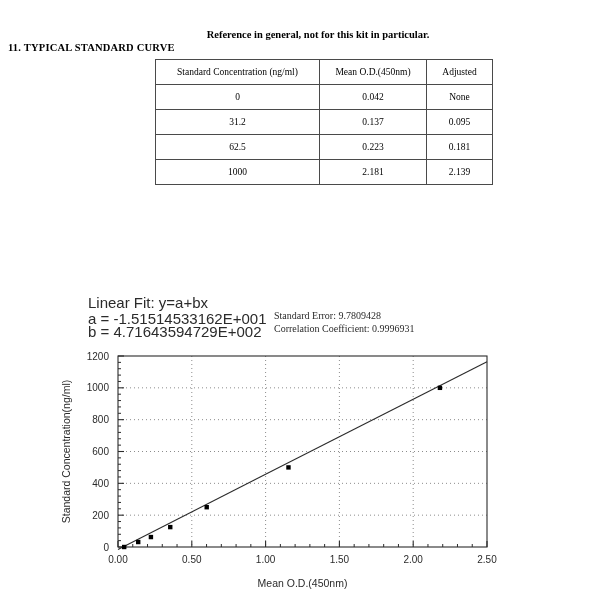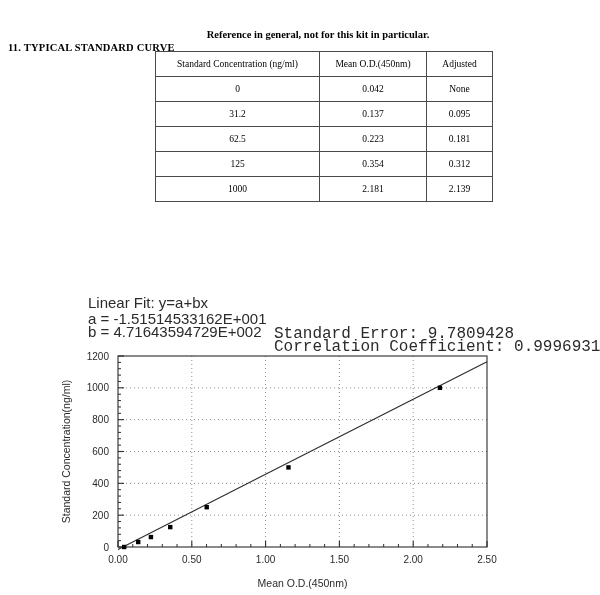--- a/index.html
+++ b/index.html
@@ -40,21 +40,21 @@
     font-family: "Liberation Serif", serif;
     font-weight: bold;
     font-size: 10.5px;
     white-space: nowrap;
   }
 
   
   .table-wrap {
     position: absolute;
     left: 134px;
-    top: 51px;
+    top: 59px;
     padding-left: 21px;
   }
   table.std-table {
     border-collapse: collapse;
     font-family: "Liberation Serif", serif;
     font-size: 9.5px;
   }
   table.std-table td,
   table.std-table th {
     border: 1px solid #4a4a4a;
@@ -88,23 +88,23 @@
     top: 312px;
     font-family: "Liberation Sans", sans-serif;
     font-size: 15px;
     line-height: 13px;
     color: #2b2b2b;
     white-space: nowrap;
   }
   .fit-col-right {
     position: absolute;
     left: 274px;
-    top: 328px;
-    font-family: Liberation Mono, monospace;
-    font-size: 16px;
+    top: 309px;
+    font-family: Liberation Serif, serif;
+    font-size: 10px;
     line-height: 13px;
     color: #2b2b2b;
     white-space: nowrap;
   }
   .fit-line { display: block; }
 
   
   #chart-area {
     position: absolute;
     left: 0;
@@ -149,25 +149,20 @@
       </tr>
       <tr>
         <td>31.2</td>
         <td>0.137</td>
         <td>0.095</td>
       </tr>
       <tr>
         <td>62.5</td>
         <td>0.223</td>
         <td>0.181</td>
-      </tr>
-      <tr>
-        <td>125</td>
-        <td>0.354</td>
-        <td>0.312</td>
       </tr>
       <tr>
         <td>1000</td>
         <td>2.181</td>
         <td>2.139</td>
       </tr>
     </tbody>
   </table>
 </div>
 

